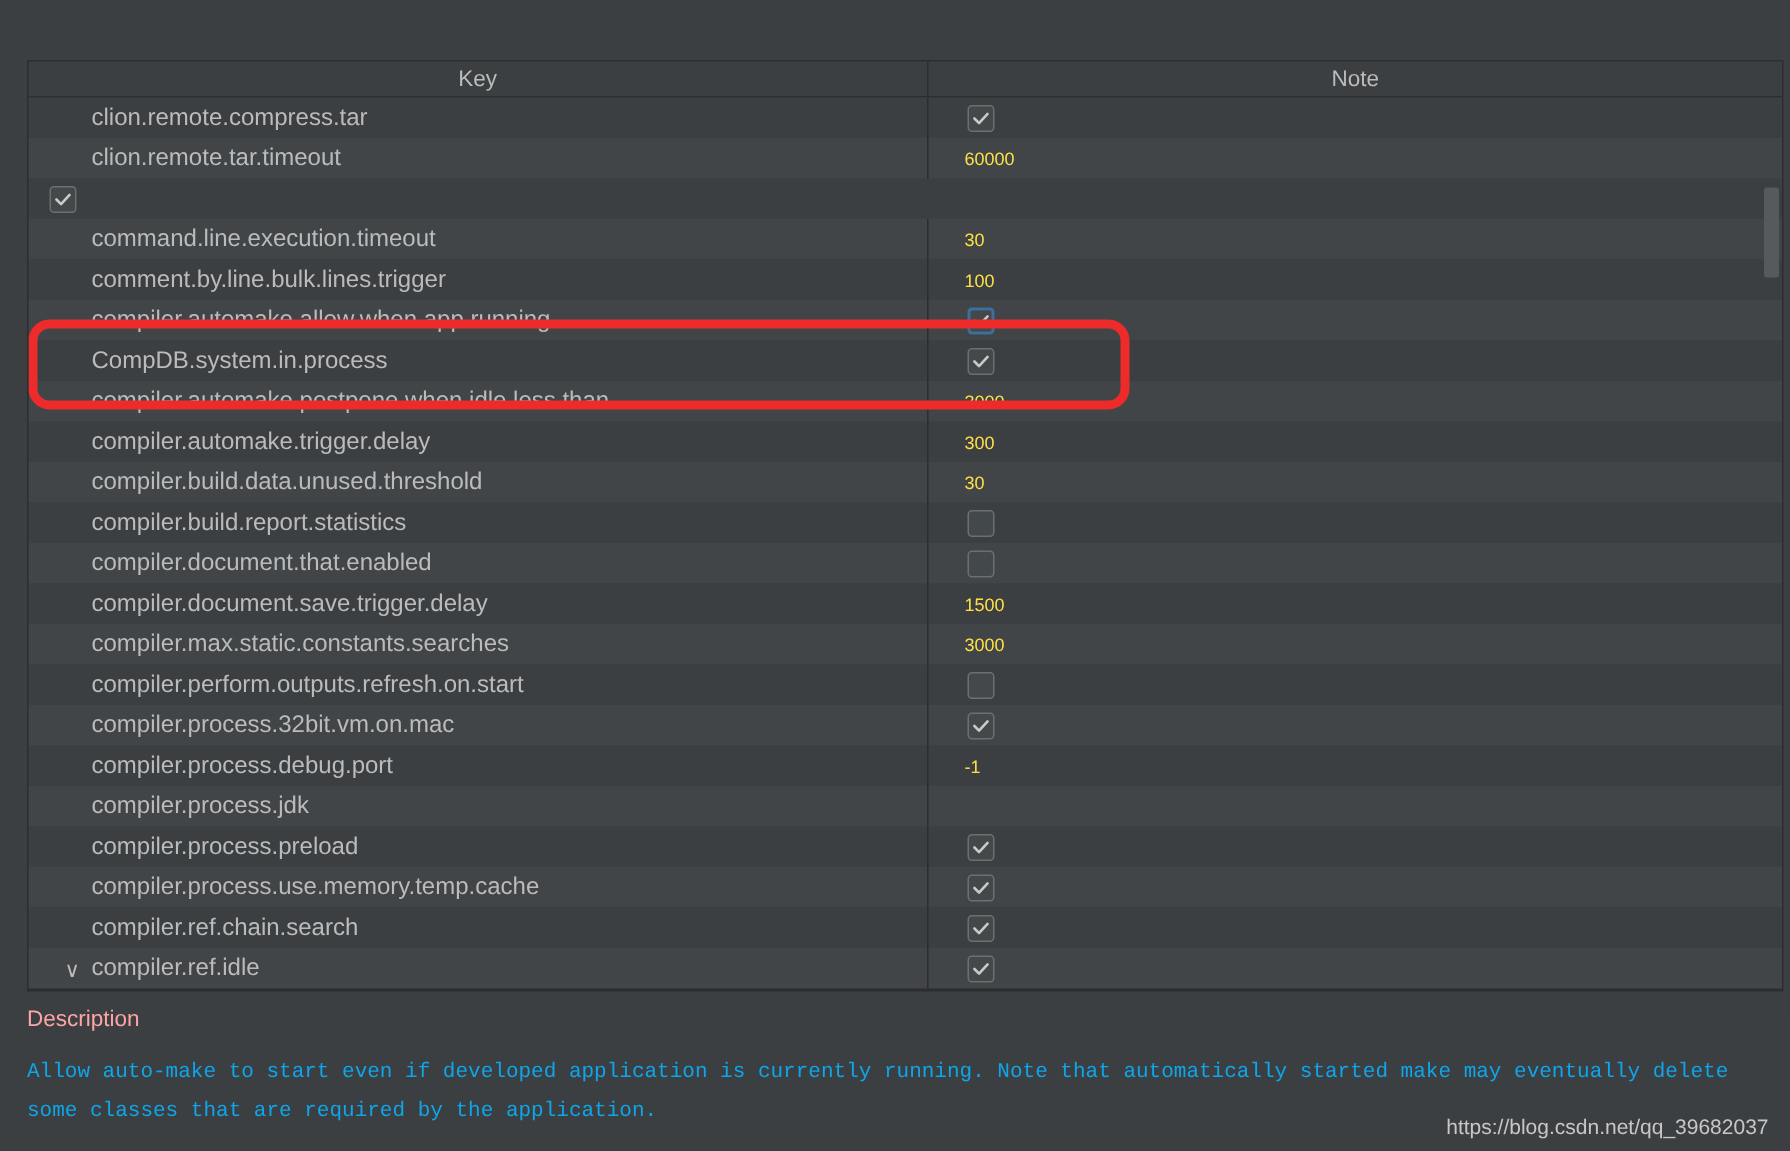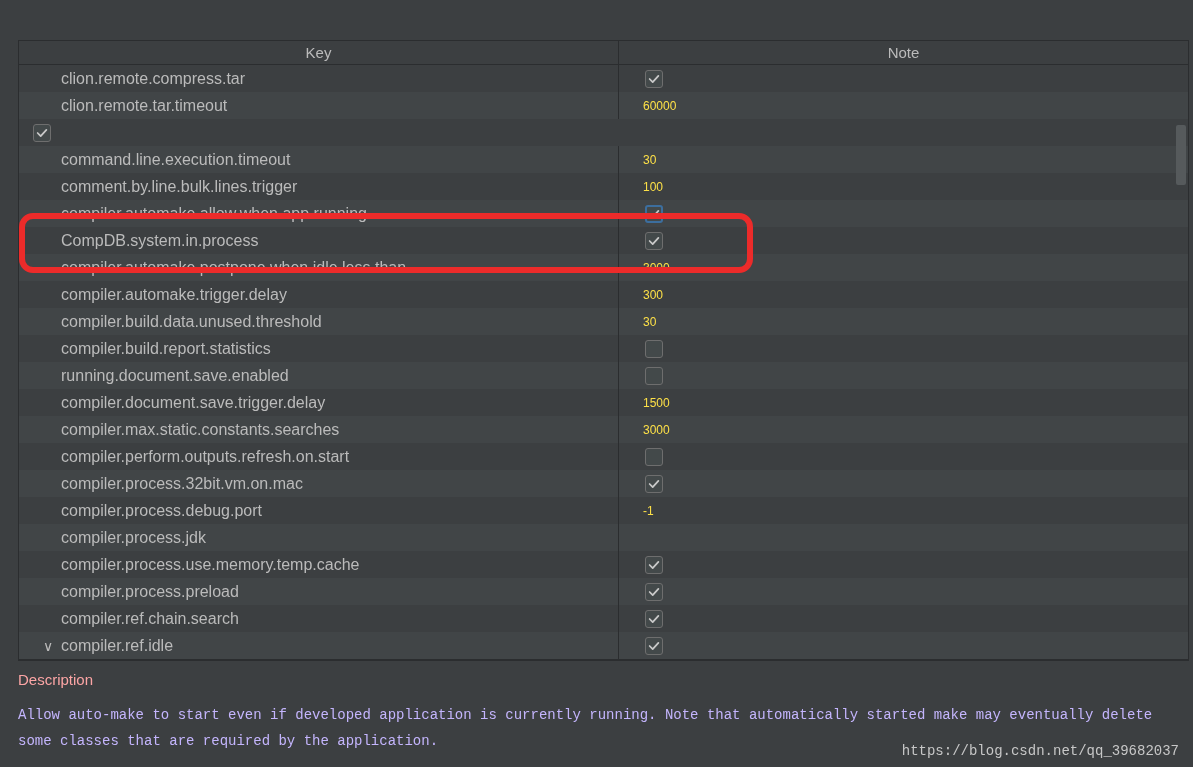--- a/index.html
+++ b/index.html
@@ -125,30 +125,30 @@
     padding-top: 10px;
   }
   .desc-title {
     font-size: 15px;
     color: #fca5a5;
     margin-bottom: 14px;
   }
   .desc-text {
     font-family: "Courier New", monospace;
     font-size: 14px;
-    color: #c4b5fd;
+    color: #0ea5e9;
     line-height: 26px;
     white-space: normal;
   }
   .watermark {
     position: absolute;
     right: 14px; bottom: 8px;
     font-size: 14px;
     color: #c7c7c7;
-    font-family: Liberation Mono, monospace;
+    font-family: Liberation Sans, sans-serif;
   }
 </style>
 </head>
 <body>
 
 <div class="wrap">
 
   <div class="table-area">
     <div class="thead">
       <div class="th key">Key</div>
@@ -251,21 +251,21 @@
         <div class="row">
           <div class="cell-key">
             <span>compiler.build.report.statistics</span>
           </div>
           <div class="cell-val">
             <span class="chk"></span>
           </div>
         </div>
         <div class="row">
           <div class="cell-key">
-            <span>running.document.save.enabled</span>
+            <span>compiler.document.that.enabled</span>
           </div>
           <div class="cell-val">
             <span class="chk"></span>
           </div>
         </div>
         <div class="row">
           <div class="cell-key">
             <span>compiler.document.save.trigger.delay</span>
           </div>
           <div class="cell-val">
@@ -311,33 +311,33 @@
         <div class="row">
           <div class="cell-key">
             <span>compiler.process.jdk</span>
           </div>
           <div class="cell-val">
             <span></span>
           </div>
         </div>
         <div class="row">
           <div class="cell-key">
+            <span>compiler.process.preload</span>
+          </div>
+          <div class="cell-val">
+            <span class="chk checked">
+              <svg viewBox="0 0 16 16">
+                <path d="M3 8 L6.5 11.5 L13 4.5" stroke="#c9c9c9" stroke-width="2" fill="none" stroke-linecap="round" stroke-linejoin="round"></path>
+              </svg>
+            </span>
+          </div>
+        </div>
+        <div class="row">
+          <div class="cell-key">
             <span>compiler.process.use.memory.temp.cache</span>
-          </div>
-          <div class="cell-val">
-            <span class="chk checked">
-              <svg viewBox="0 0 16 16">
-                <path d="M3 8 L6.5 11.5 L13 4.5" stroke="#c9c9c9" stroke-width="2" fill="none" stroke-linecap="round" stroke-linejoin="round"></path>
-              </svg>
-            </span>
-          </div>
-        </div>
-        <div class="row">
-          <div class="cell-key">
-            <span>compiler.process.preload</span>
           </div>
           <div class="cell-val">
             <span class="chk checked">
               <svg viewBox="0 0 16 16">
                 <path d="M3 8 L6.5 11.5 L13 4.5" stroke="#c9c9c9" stroke-width="2" fill="none" stroke-linecap="round" stroke-linejoin="round"></path>
               </svg>
             </span>
           </div>
         </div>
         <div class="row">

